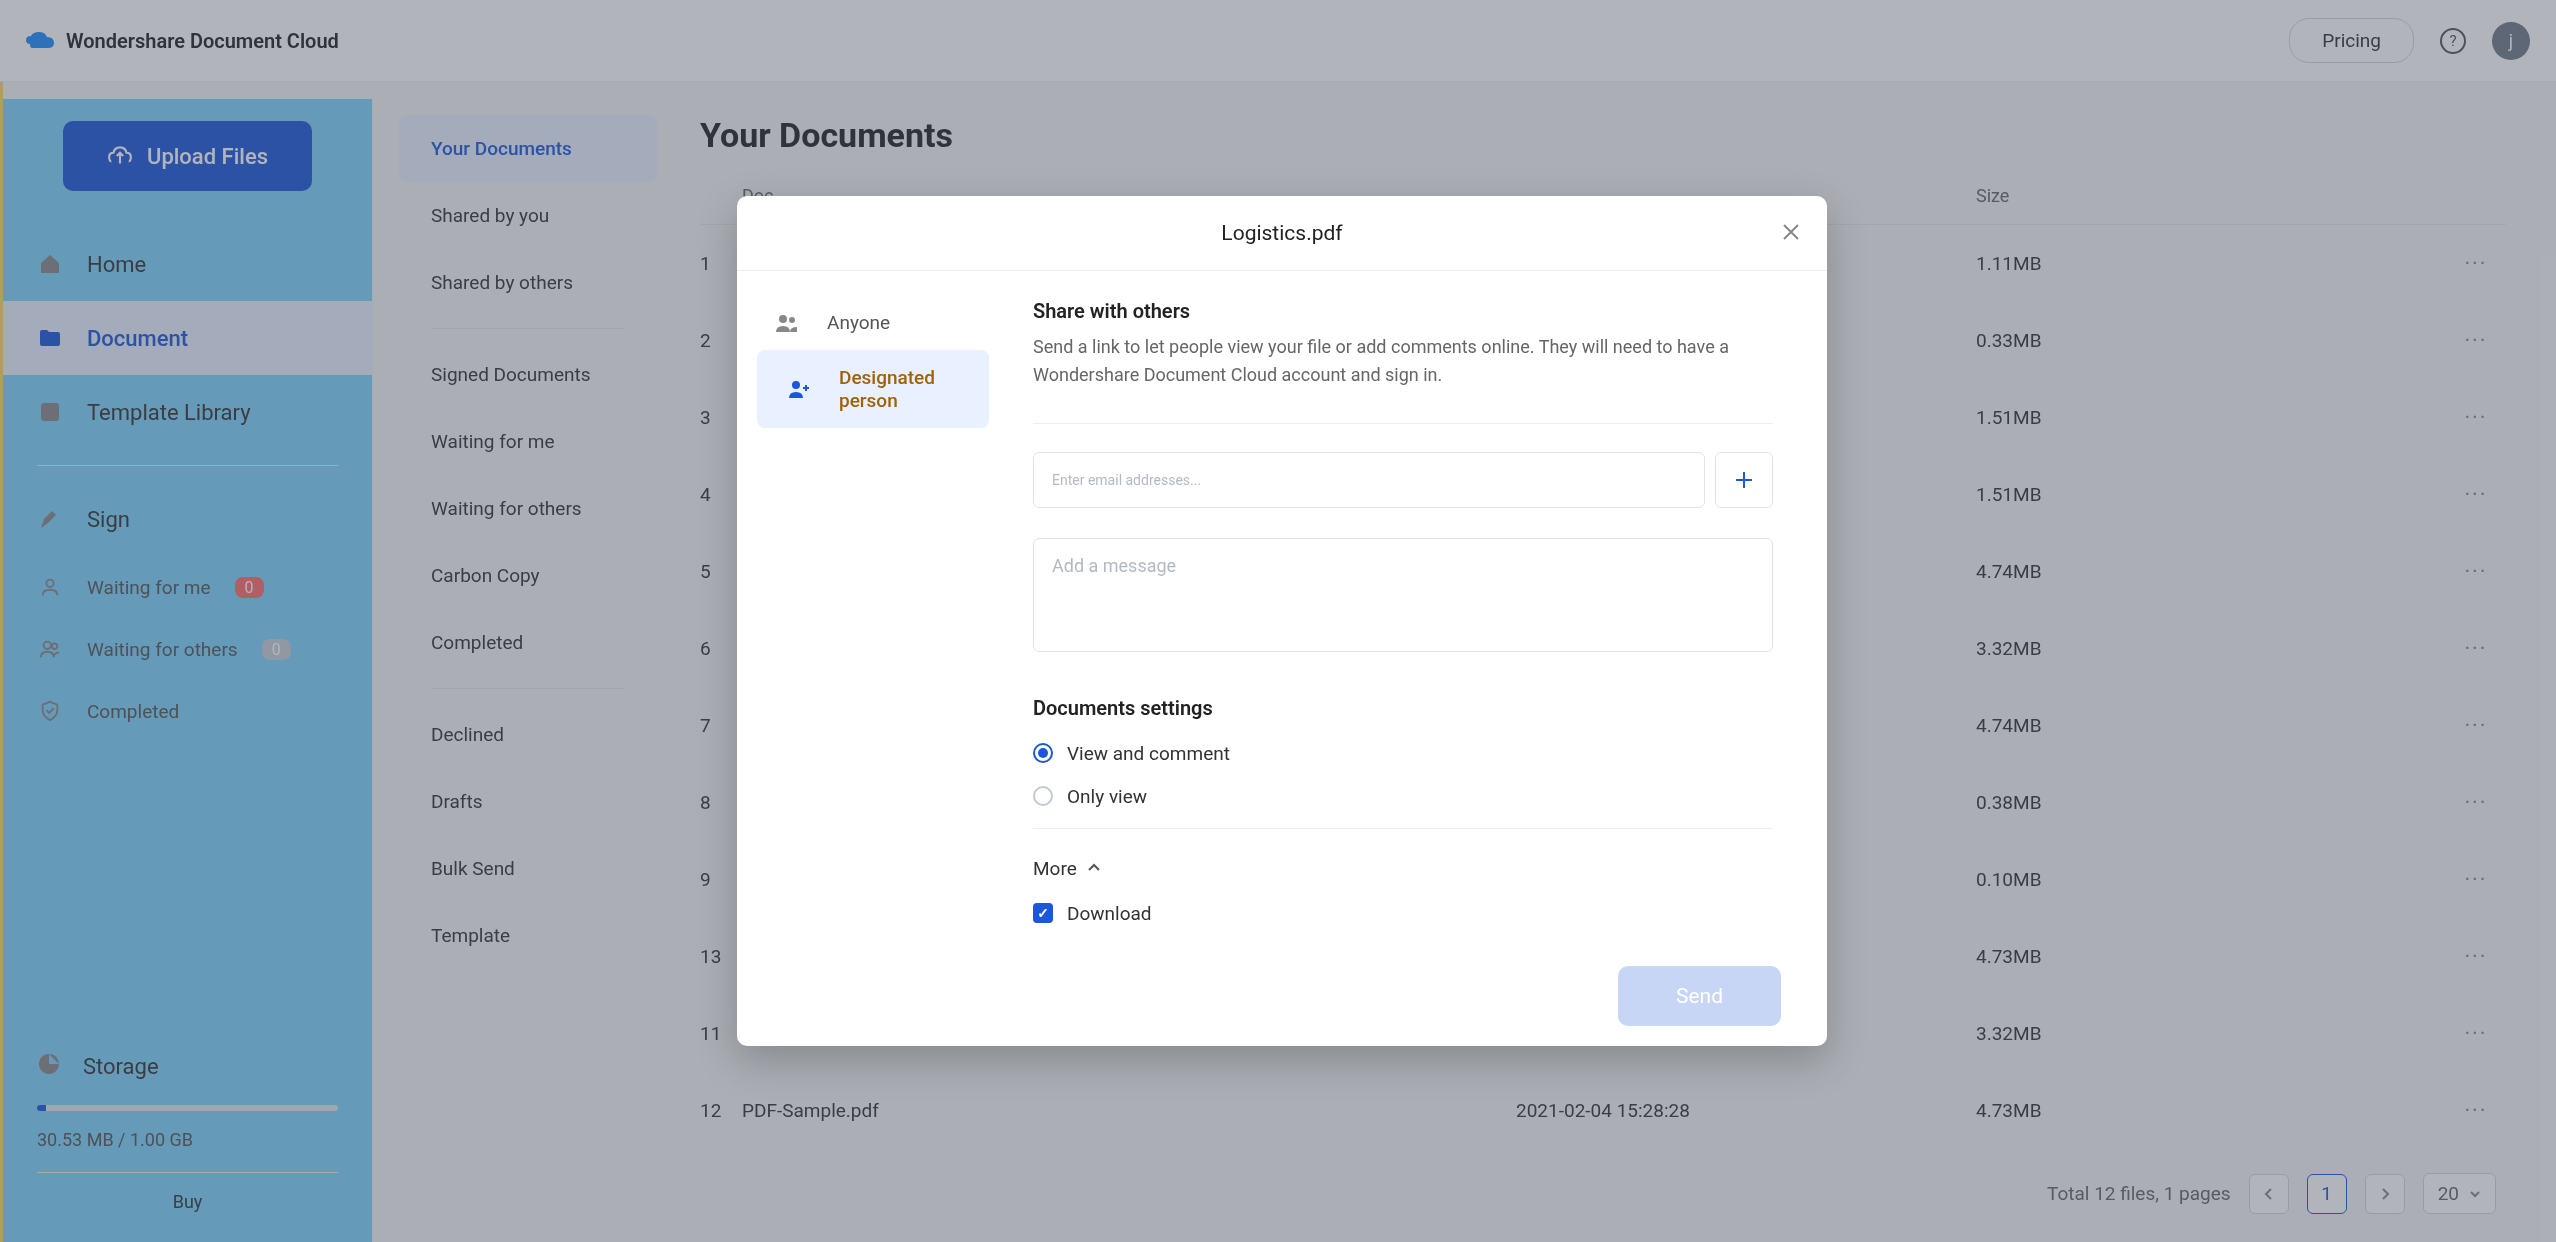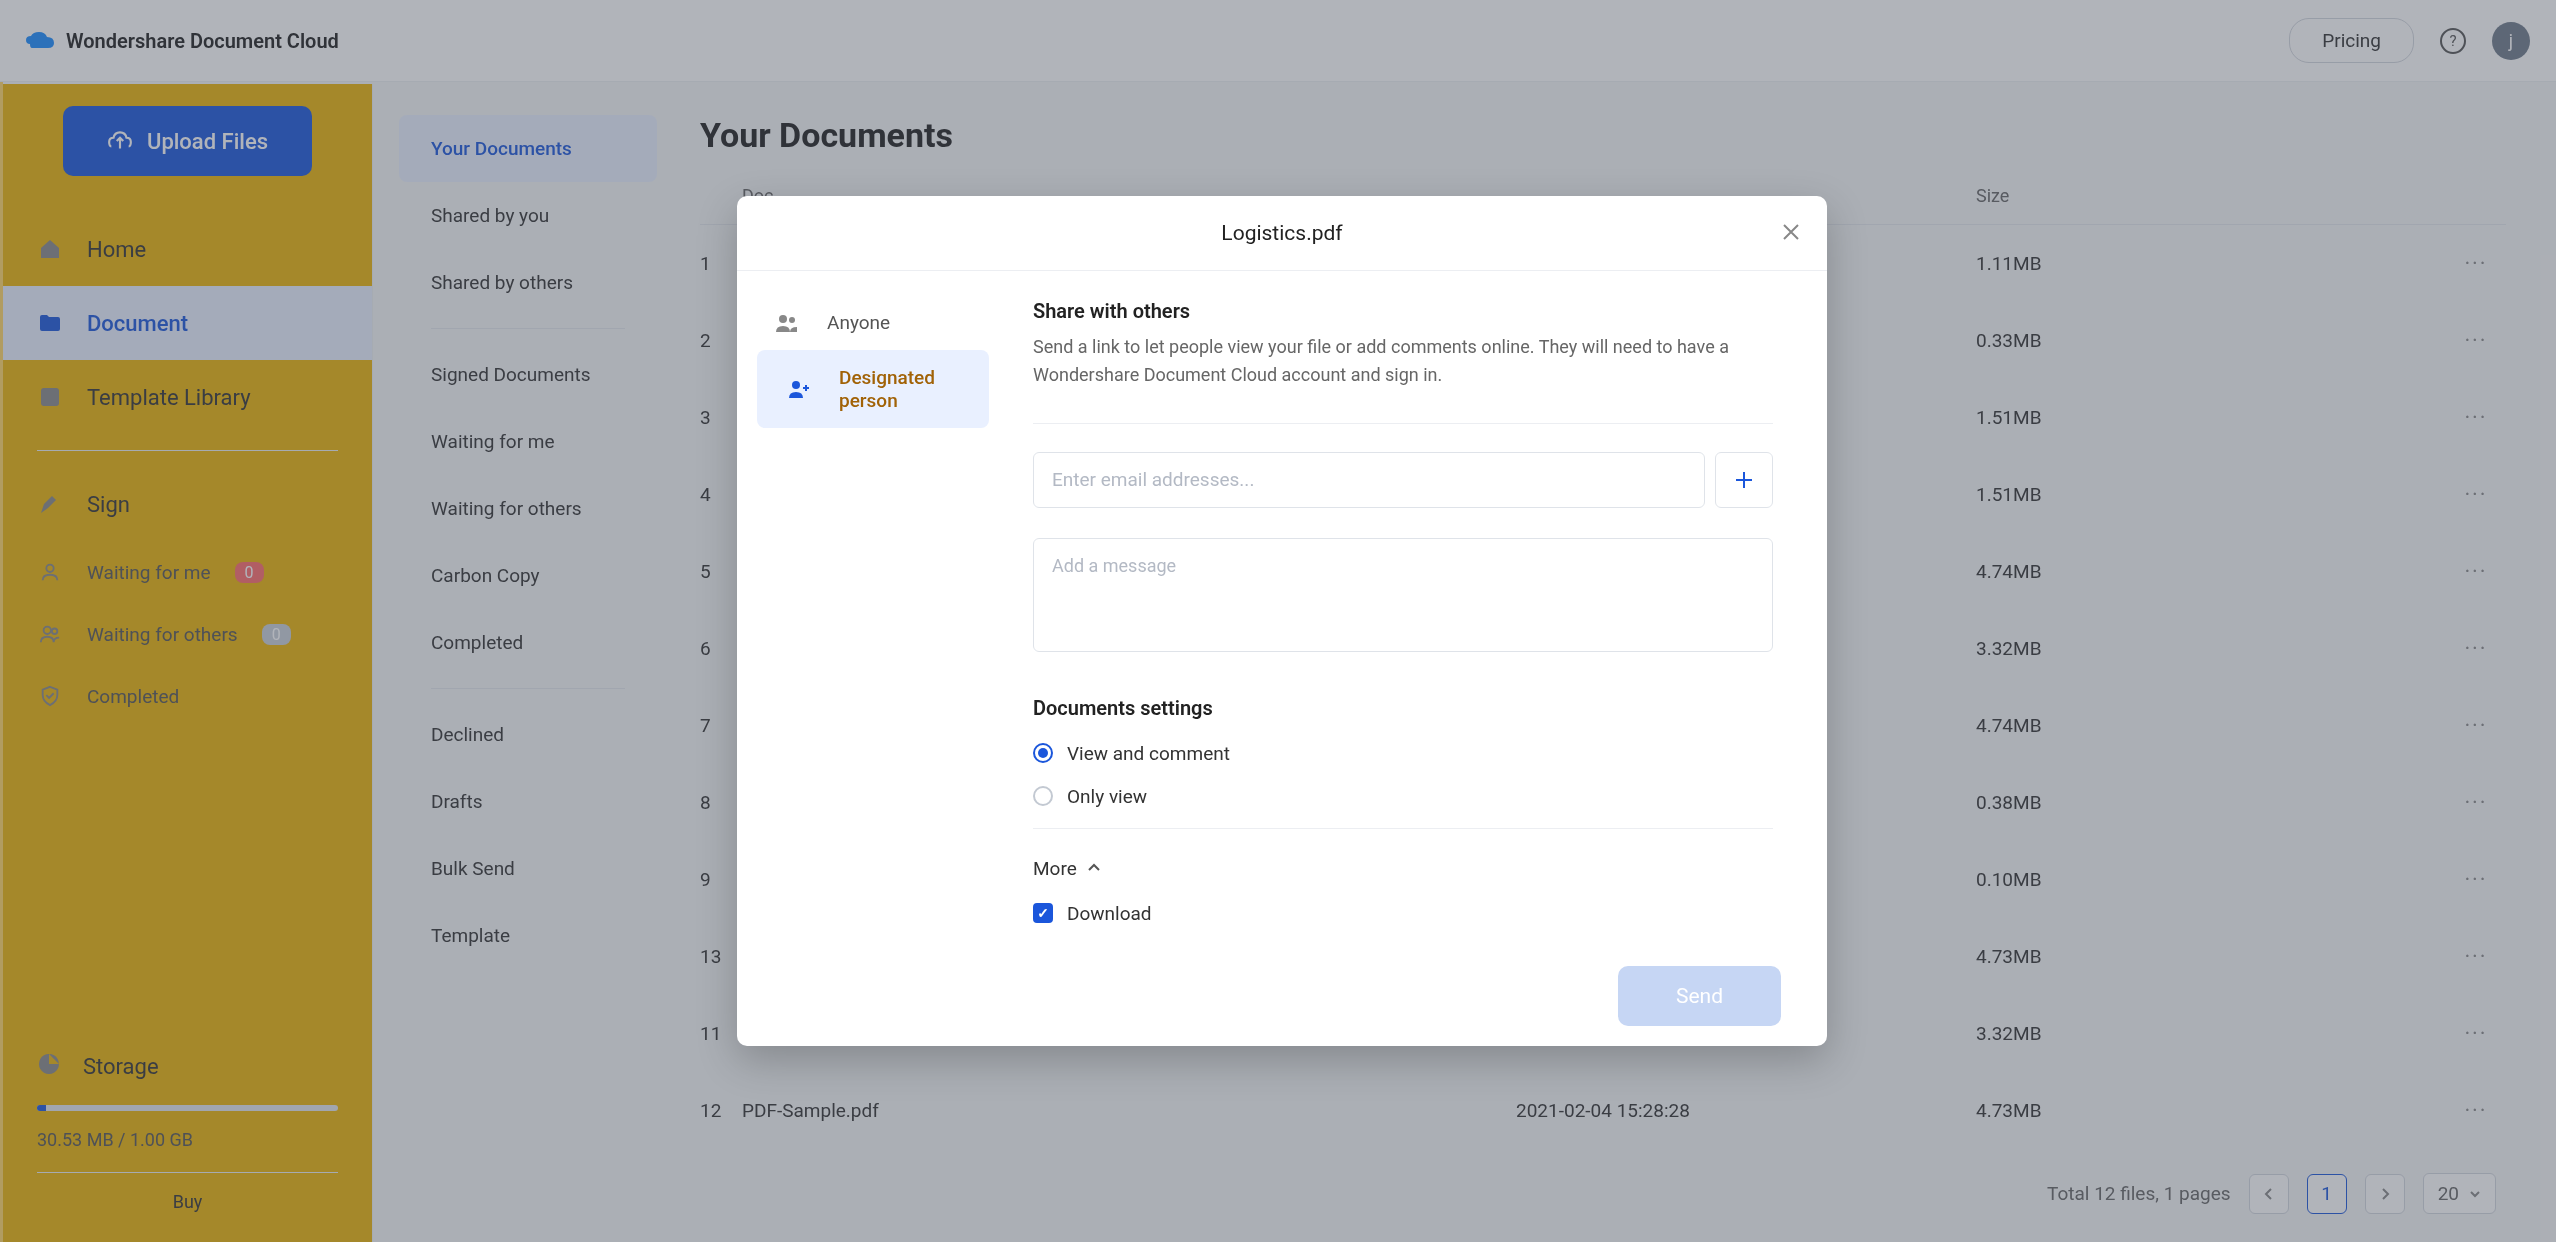--- a/index.html
+++ b/index.html
@@ -10,21 +10,21 @@
   .topbar { position: absolute; top: 0; left: 0; right: 0; height: 82px; background: #fff; display: flex; align-items: center; padding: 0 26px; border-bottom: 1px solid #edeff2; }
   .brand { display: flex; align-items: center; gap: 12px; }
   .brand-logo { width: 28px; height: 18px; }
   .brand-text { font-size: 20px; font-weight: 600; color: #222; }
   .topbar-right { margin-left: auto; display: flex; align-items: center; gap: 26px; }
   .pricing-btn { border: 1px solid #d3d7de; border-radius: 20px; padding: 10px 32px; font-size: 19px; color: #333; background: #fff; cursor: pointer; }
   .help-icon { width: 26px; height: 26px; border: 2px solid #555; border-radius: 50%; display: flex; align-items: center; justify-content: center; font-size: 15px; color: #555; }
   .avatar { width: 38px; height: 38px; border-radius: 50%; background: #6e7a8a; color: #fff; display: flex; align-items: center; justify-content: center; font-size: 18px; text-transform: lowercase; }
 
   
-  .left-sidebar { position: absolute; left: 3px; top: 84px; width: 370px; bottom: 0; background: #eab308; border-right: 1px solid #edeff2; display: flex; flex-direction: column; }
+  .left-sidebar { position: absolute; left: 3px; top: 99px; width: 370px; bottom: 0; background: #7dd3fc; border-right: 1px solid #edeff2; display: flex; flex-direction: column; }
   .left-accent { position: absolute; left: 0; top: 0; bottom: 0; width: 3px; background: #ffd666; }
   .upload-btn { margin: 22px auto 36px auto; background: #1b56db; color: #fff; border: none; border-radius: 10px; padding: 22px 44px; font-size: 22px; font-weight: 500; display: flex; align-items: center; gap: 14px; cursor: pointer; }
   .nav-item { display: flex; align-items: center; gap: 24px; padding: 24px 34px; font-size: 22px; color: #333; cursor: pointer; }
   .nav-item.active { background: #e9f0ff; color: #1b56db; font-weight: 500; }
   .nav-item .icon { width: 26px; height: 26px; display: flex; align-items: center; justify-content: center; }
   .nav-divider { margin: 16px 34px; border: none; border-top: 1px solid #edeff2; }
   .badge { background: #ff6b6b; color: #fff; font-size: 16px; border-radius: 8px; padding: 1px 10px; min-width: 24px; text-align: center; }
   .badge.gray { background: #c9cfd8; }
   .storage-block { margin-top: auto; padding: 0 34px 30px 34px; }
   .storage-row { display: flex; align-items: center; gap: 22px; font-size: 22px; color: #333; margin-bottom: 24px; }
@@ -67,21 +67,21 @@
   .share-opt { display: flex; align-items: center; gap: 28px; padding: 16px 18px; border-radius: 8px; font-size: 19px; color: #555; cursor: pointer; }
   .share-opt.active { background: #e9f0ff; color: #a16207; font-weight: 500; padding-left: 30px; }
   .share-opt .icon { width: 24px; height: 20px; }
   .modal-right { flex: 1; padding: 28px 54px 0 24px; position: relative; overflow-y: auto; }
   .modal-right::-webkit-scrollbar { width: 10px; }
   .modal-right::-webkit-scrollbar-thumb { background: #dfe3e9; border-radius: 5px; }
   .share-heading { font-size: 20px; font-weight: 600; color: #222; margin-bottom: 10px; }
   .share-desc { font-size: 18px; color: #666; line-height: 1.55; margin-bottom: 34px; }
   .section-divider { border: none; border-top: 1px solid #eceef2; margin-bottom: 28px; }
   .email-row { display: flex; gap: 10px; margin-bottom: 30px; }
-  .email-input { flex: 1; height: 56px; border: 1px solid #dfe3e9; border-radius: 6px; padding: 0 18px; font-size: 19px; color: #333; }
+  .email-input { flex: 1; height: 56px; border: 1px solid #dfe3e9; border-radius: 6px; padding: 0 18px; font-size: 14px; color: #333; }
   .email-input::placeholder { color: #b3b9c4; }
   .add-btn { width: 58px; height: 56px; border: 1px solid #dfe3e9; border-radius: 6px; background: #fff; display: flex; align-items: center; justify-content: center; cursor: pointer; color: #1b56db; font-size: 28px; }
   .msg-area { width: 100%; height: 114px; border: 1px solid #dfe3e9; border-radius: 6px; padding: 16px 18px; font-size: 18px; color: #333; resize: none; font-family: inherit; }
   .msg-area::placeholder { color: #b3b9c4; }
   .perm-heading { font-size: 20px; font-weight: 600; color: #222; margin: 40px 0 22px 0; }
   .radio-row { display: flex; align-items: center; gap: 14px; font-size: 19px; color: #333; margin-bottom: 20px; cursor: pointer; }
   .radio { width: 20px; height: 20px; border-radius: 50%; border: 2px solid #c3c9d2; display: flex; align-items: center; justify-content: center; }
   .radio.checked { border-color: #1b56db; }
   .radio.checked::after { content: ''; width: 10px; height: 10px; border-radius: 50%; background: #1b56db; }
   .more-toggle { display: flex; align-items: center; gap: 10px; font-size: 19px; color: #333; cursor: pointer; margin: 18px 0 22px 0; }

